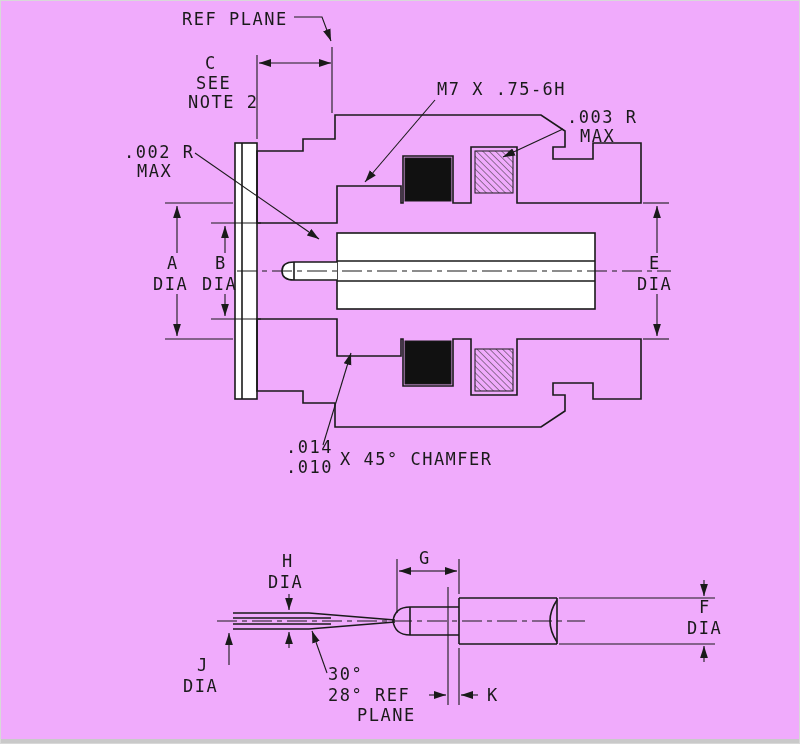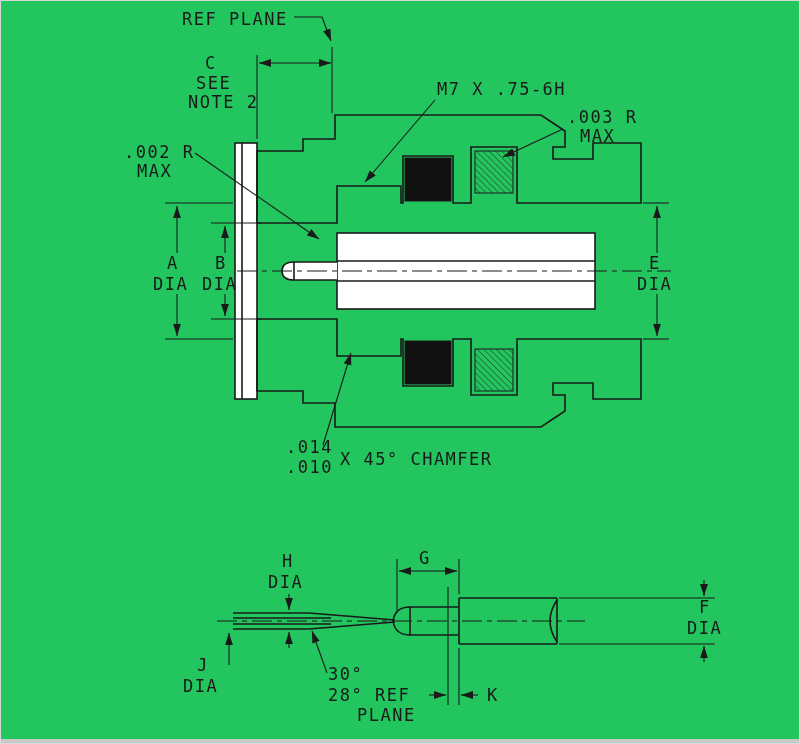--- a/index.html
+++ b/index.html
@@ -1,17 +1,17 @@
 <!DOCTYPE html>
 <html><head>
 <meta charset="utf-8">
 <style>
   html,body{margin:0;padding:0;background:#fff;}
   .canvas{
-    width:800px;height:744px;background:#22c55e;
+    width:800px;height:744px;background:#f0abfc;
     border:1px solid #d8d8d8;box-sizing:border-box;
     position:relative;overflow:hidden;
     font-family:"DejaVu Sans Mono", monospace;
   }
   svg{display:block;}
   .lbl{
     font-family:"DejaVu Sans Mono", monospace;
     font-size:17px;letter-spacing:1.5px;fill:#1a1a1a;
   }
   .part{stroke:#1a1a1a;stroke-width:1.6;fill:none;}

